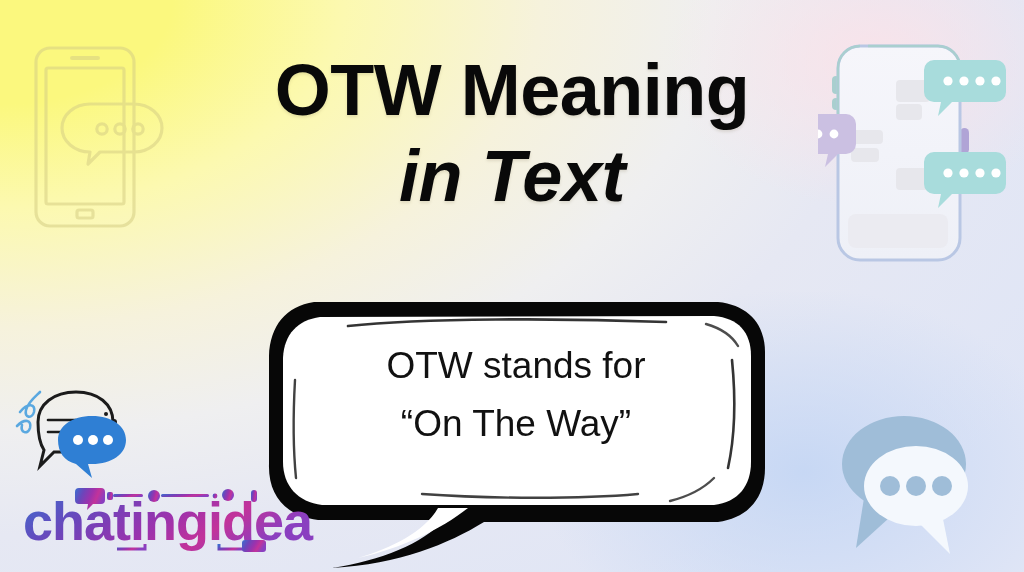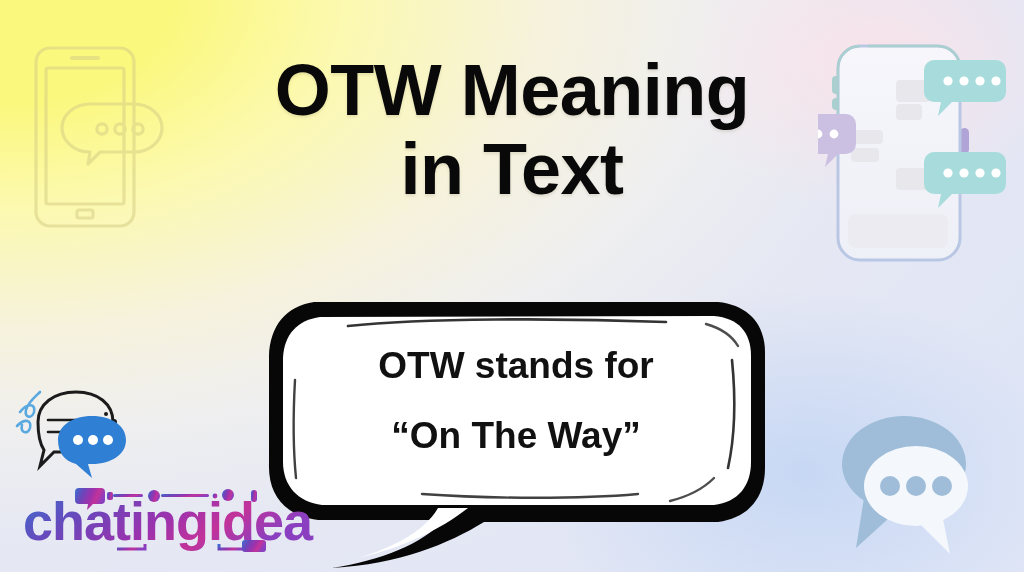--- a/index.html
+++ b/index.html
@@ -38,44 +38,44 @@
     text-align:center;
     line-height:1.02;
   }
   .title-line {
     font-size:72px;
     font-weight:bold;
     color:#090909;
     letter-spacing:-0.5px;
     text-shadow:0 2px 3px rgba(120,110,80,0.18);
   }
-  .title-line.l2 { margin-top:6px; }
+  .title-line.l2 { margin-top:13px;font-style:italic; }
 
   
   .bubble-holder {
     position:absolute;
     left:262px; top:296px;
     width:510px; height:276px;
   }
   .bubble-svg { position:absolute; left:0; top:0; width:510px; height:276px; }
   .bubble-text {
     position:absolute;
     left:44px; top:46px;
     width:420px;
     text-align:center;
     line-height:1.30;
   }
   .bubble-line {
     font-size:37px;
-    font-weight:bold;
+    font-weight:normal;
     color:#111;
     letter-spacing:0px;
     text-align:center;
   }
-  .bubble-line.b2 { margin-top:22px; }
+  .bubble-line.b2 { margin-top:10px; }
 
   
   .art-phone-left { position:absolute; left:30px; top:42px; width:160px; height:190px; opacity:0.55; }
 
   
   .art-phone-right { position:absolute; right:6px; top:28px; width:200px; height:252px; }
 
   
   .art-bubbles-br { position:absolute; right:24px; bottom:10px; width:180px; height:160px; }
 

